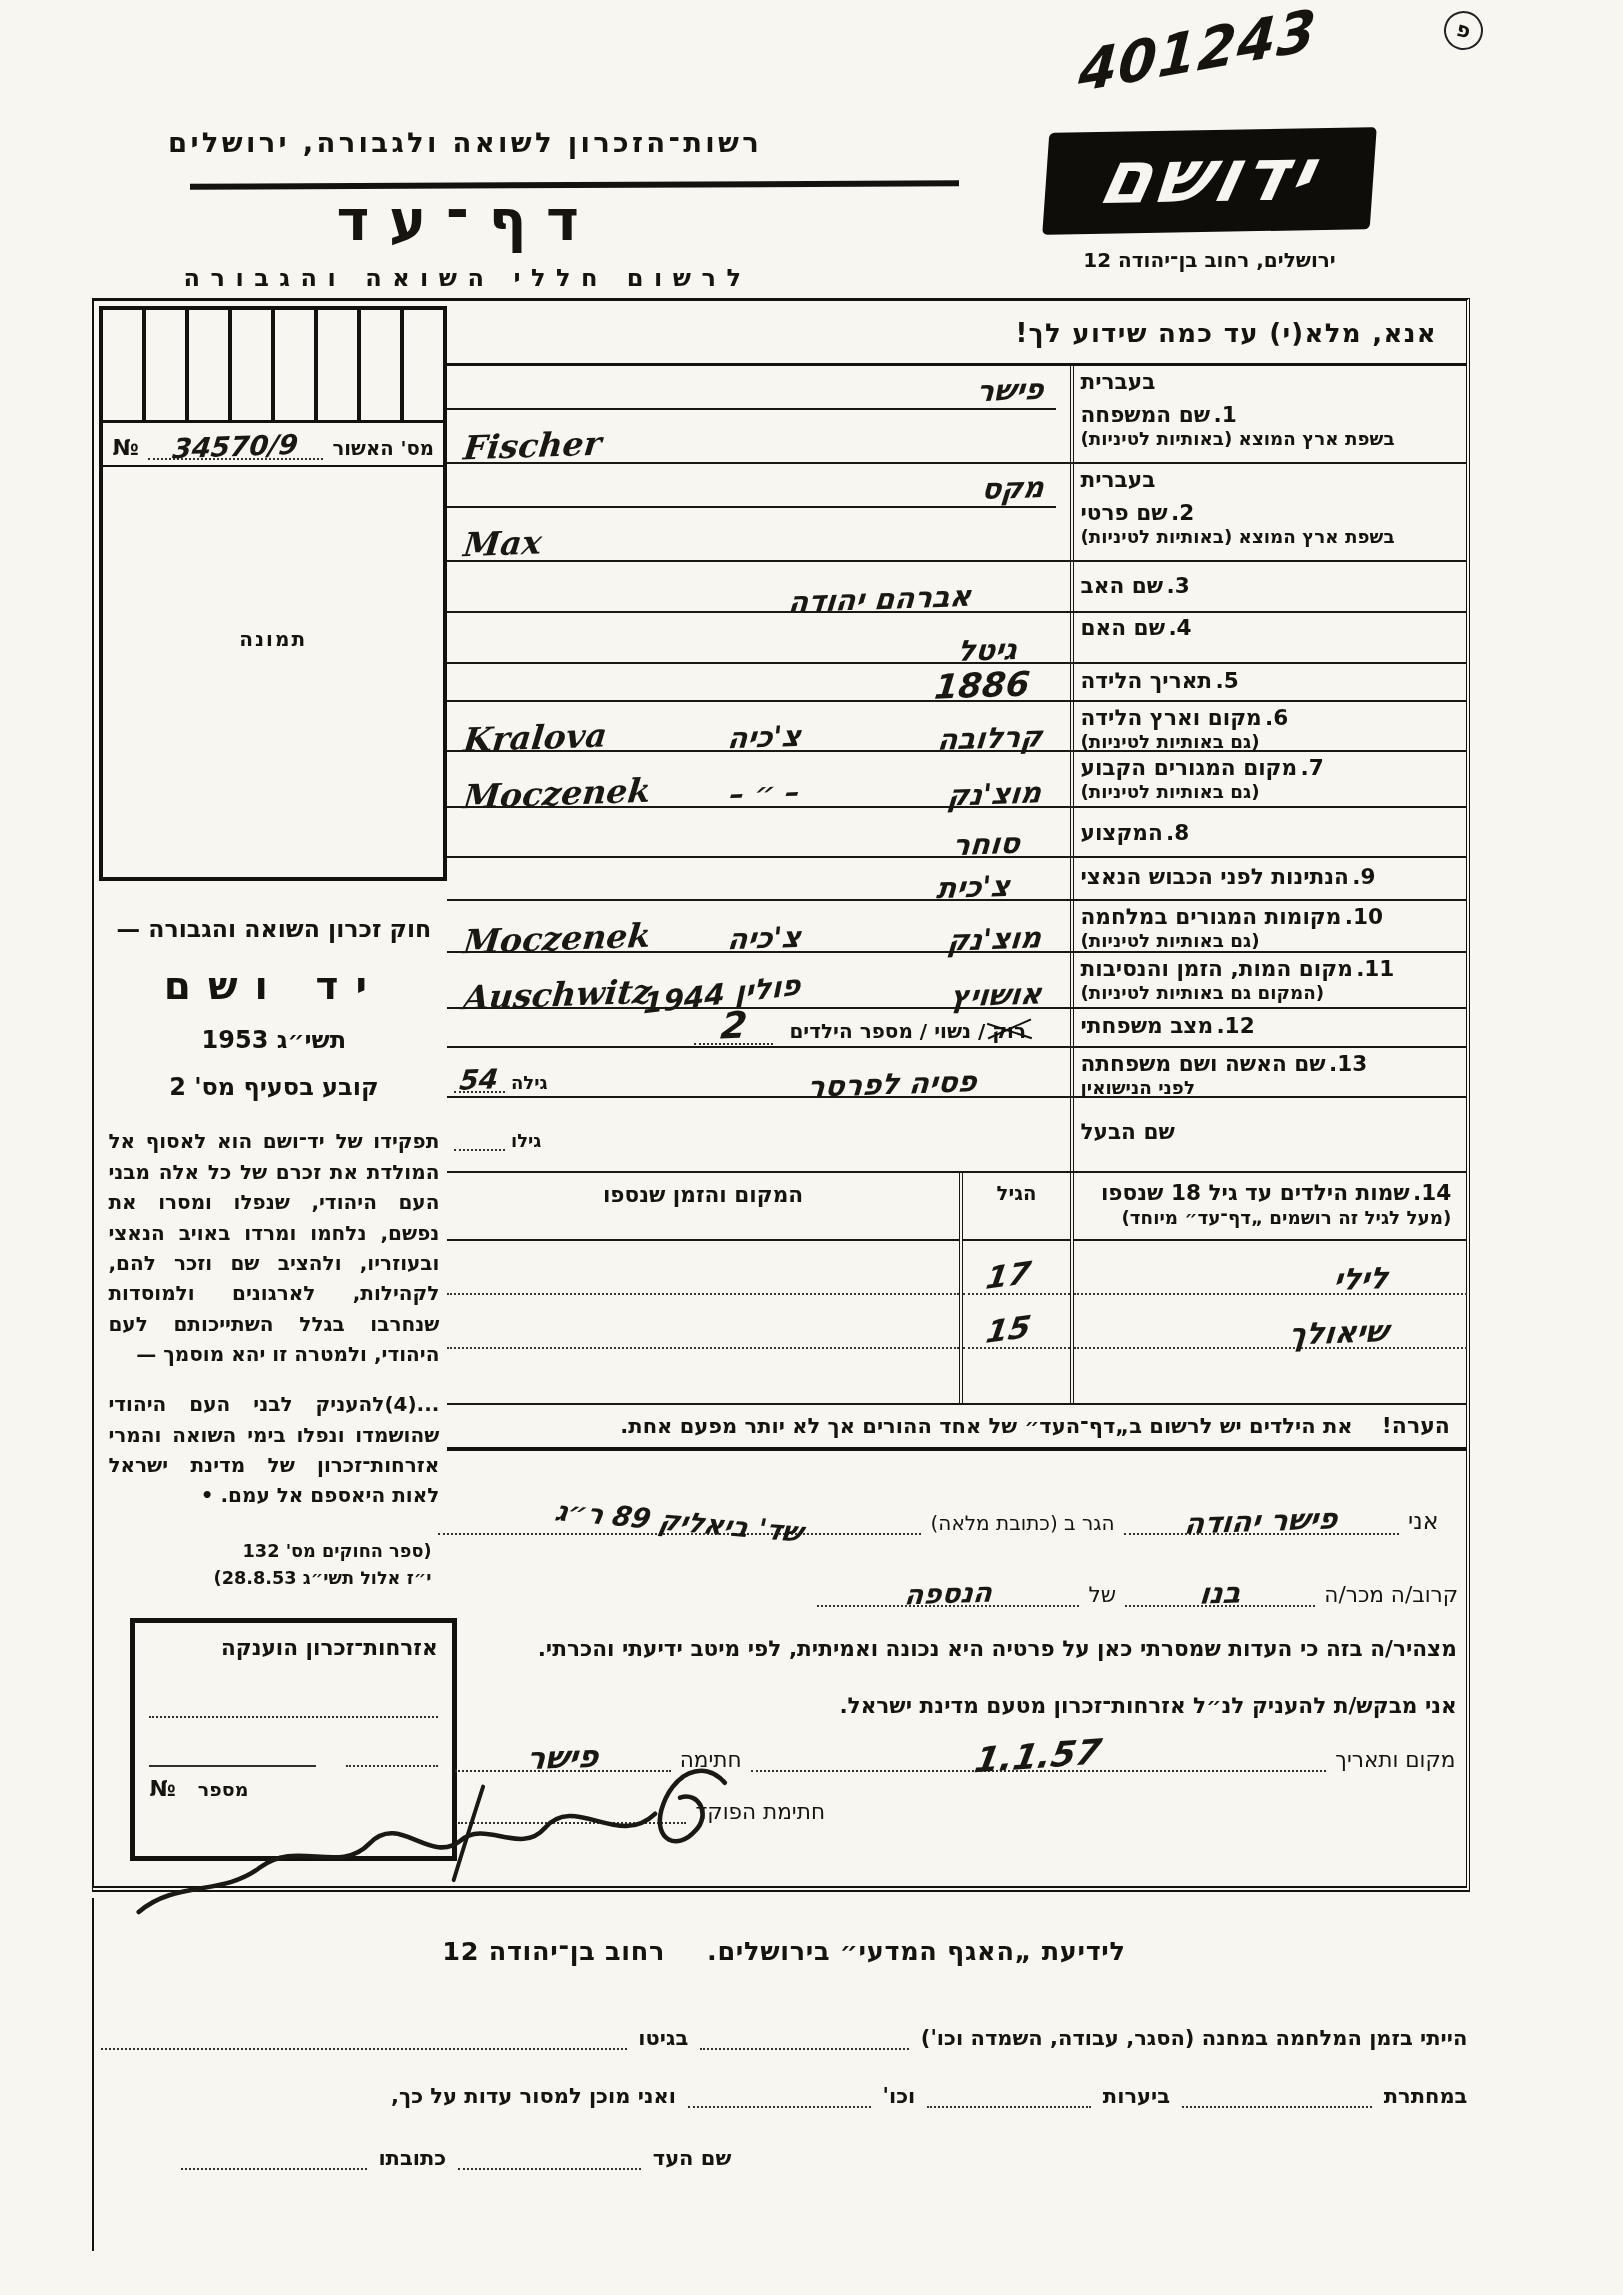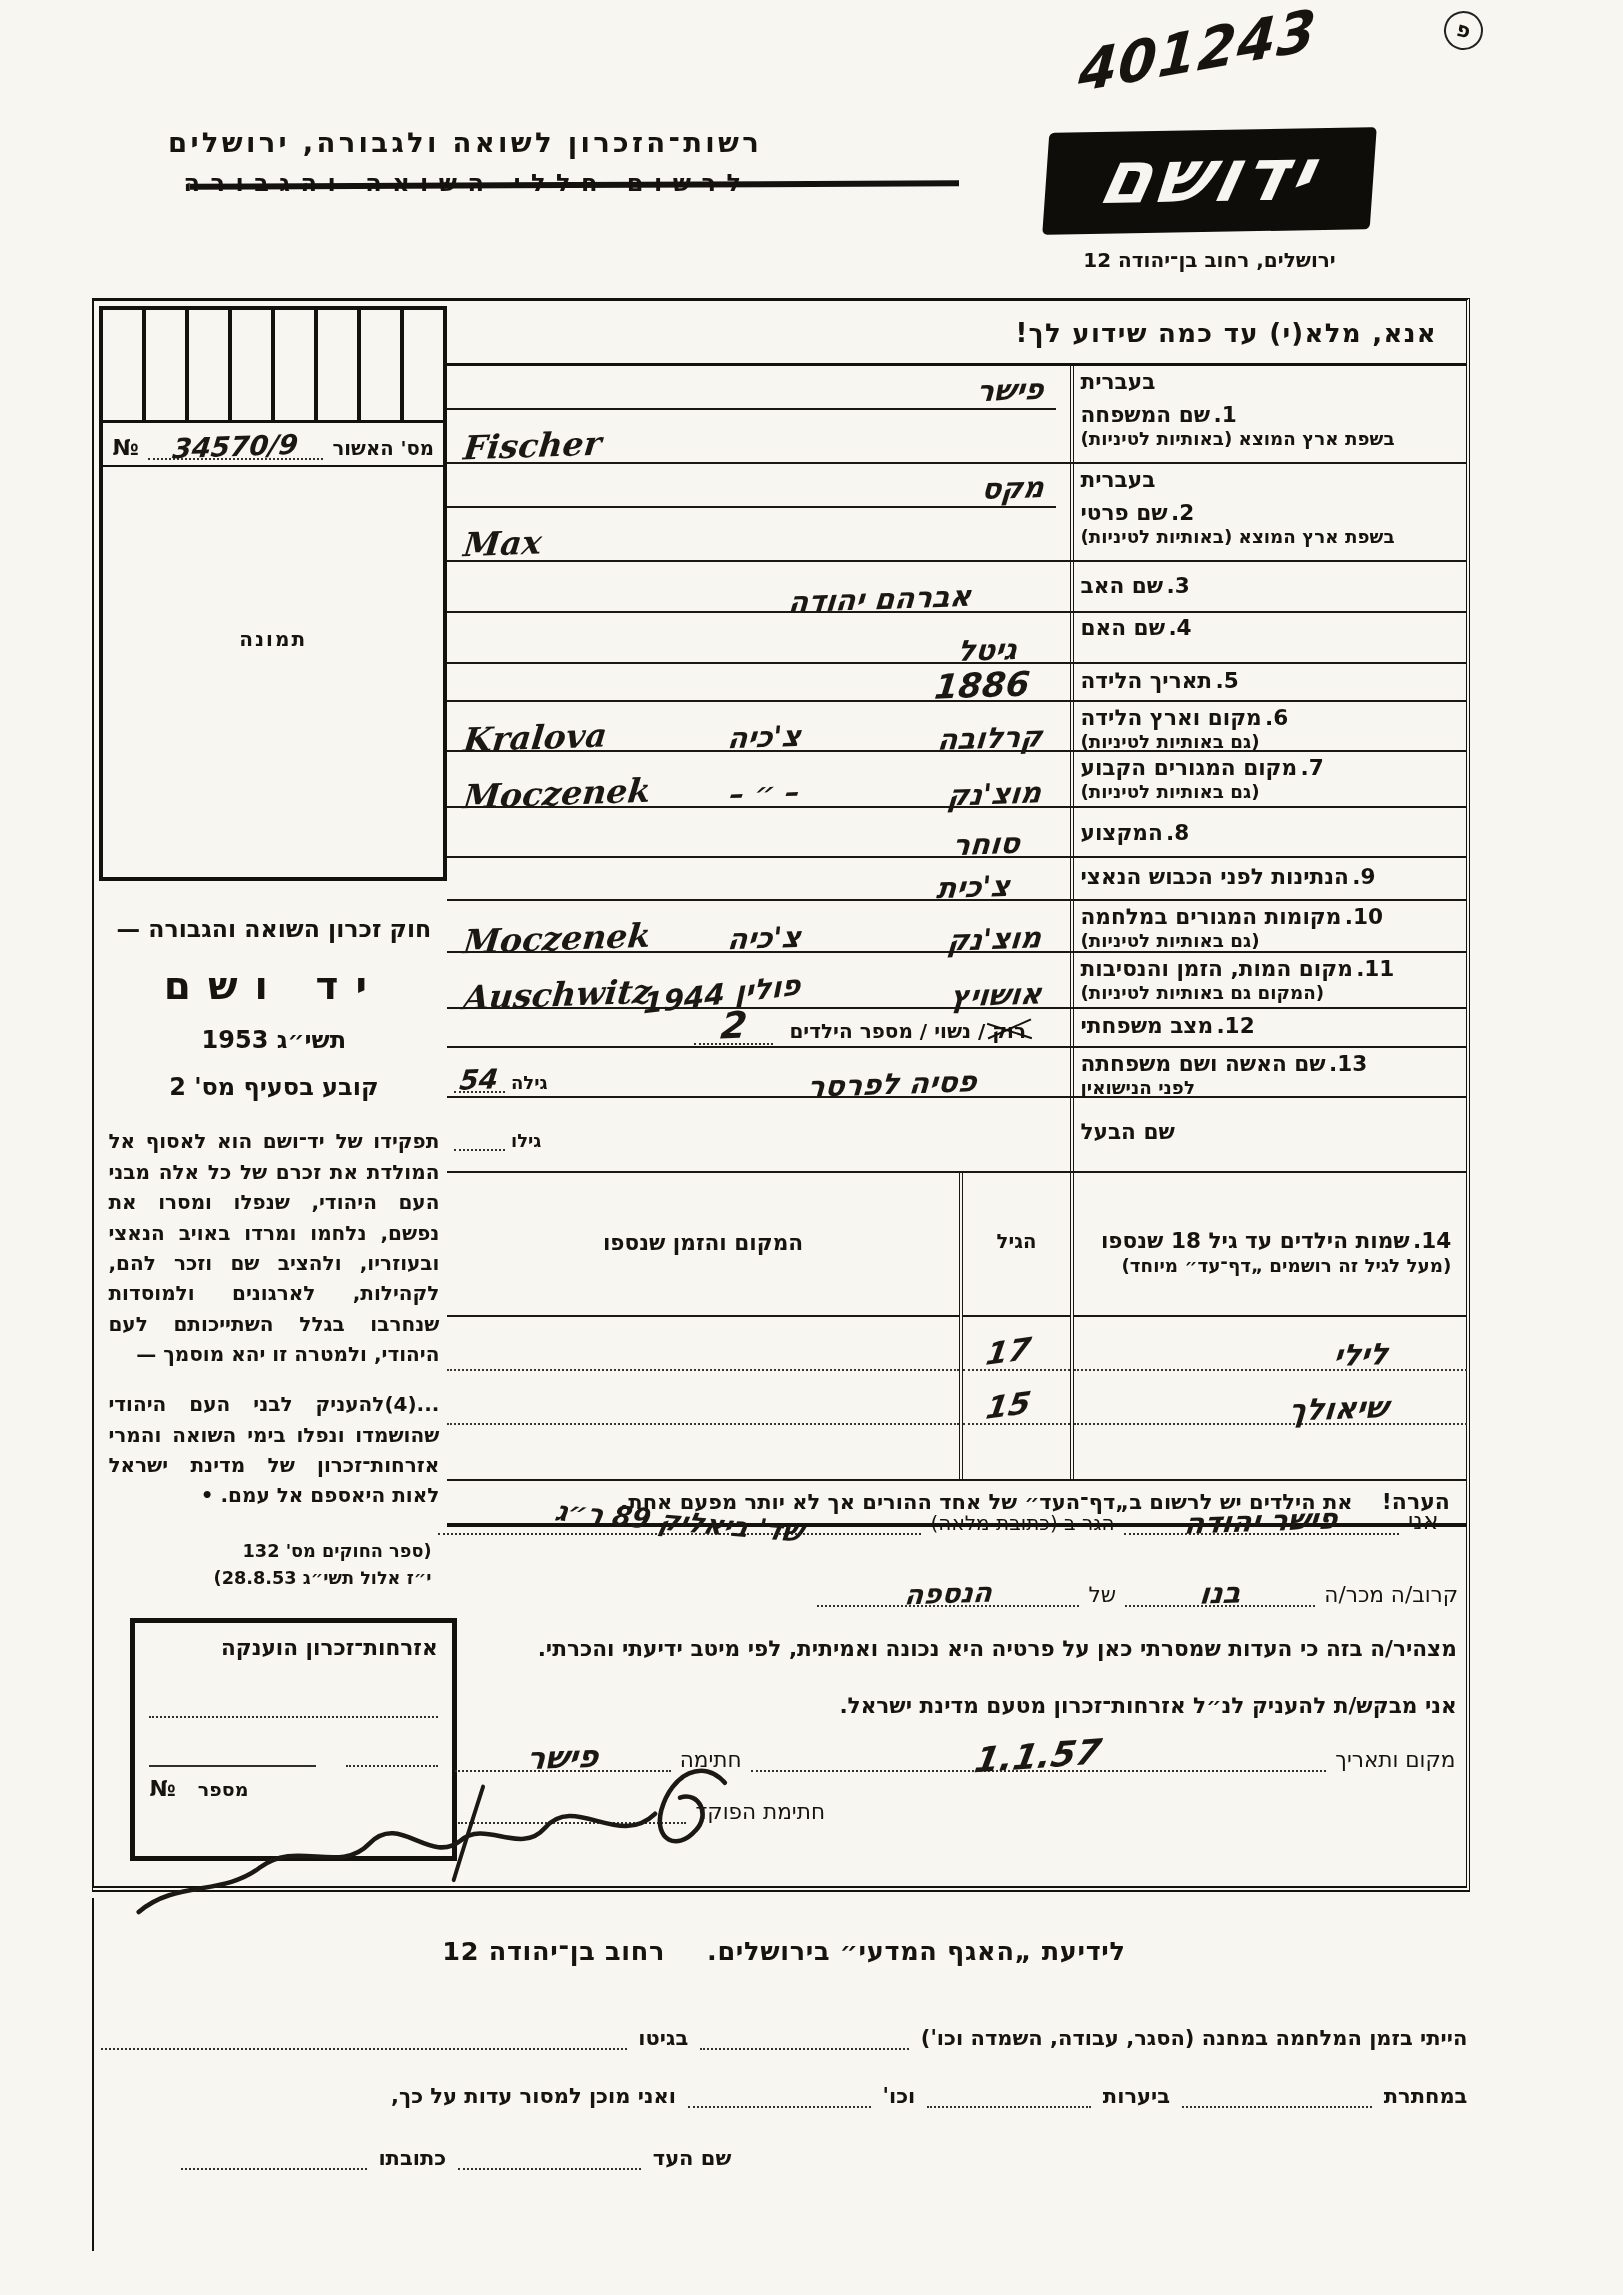--- a/index.html
+++ b/index.html
@@ -87,21 +87,21 @@
   .age-cluster{position:absolute;left:6.5px;bottom:2.6px;display:flex;align-items:flex-end;gap:6.5px;}
   .age-label{font-size:18px;font-weight:bold;}
   .age-dots{display:inline-block;width:51px;text-align:center;border-bottom:2.6px dotted #33302b;}
   .age-dots .hw{font-size:27.5px;margin-bottom:-5.2px;}
   
   .ftable{display:flex;border-bottom:2.6px solid #1b1814;}
   .tcol{box-sizing:border-box;}
   .col-names{width:397px;border-left:4.6px double #1b1814;}
   .col-age{width:111px;border-left:4.6px double #1b1814;}
   .col-place{flex:1;}
-  .thead{height:96px;box-sizing:border-box;border-bottom:2.6px solid #1b1814;padding:6.5px 15.7px 0 3.9px;text-align:right;margin-top:48px;}
+  .thead{height:68px;box-sizing:border-box;border-bottom:2.6px solid #1b1814;padding:6.5px 15.7px 0 3.9px;text-align:right;}
   .thead.center{text-align:center;padding:9.2px 2.6px 0;}
   .tcell{height:54px;box-sizing:border-box;border-bottom:2.6px dotted #3a352e;position:relative;}
   .tcell.last{border-bottom:none;}
   .tname{position:absolute;right:79px;bottom:-2.6px;font-size:30px;}
   .tage{position:absolute;left:23.6px;bottom:0;font-size:31px;transform:skewX(-16deg) rotate(-8deg);}
   
   .note{border-bottom:4.6px solid #14120f;padding:7.9px 17px 9.2px;font-size:21px;font-weight:bold;}
   .note .note-label{margin-left:22px;font-size:22px;}
   
   .decl-label{font-size:21.6px;font-weight:normal;white-space:nowrap;}
@@ -128,20 +128,21 @@
 </head>
 <body>
 
 <div class="page">
 
   <div class="corner-number">401243</div>
   <div class="corner-mark">פ</div>
 
   <div class="header-block">
     <div class="authority">רשות־הזכרון לשואה ולגבורה, ירושלים</div>
+    <div class="form-title">דף־עד</div>
     <div class="form-subtitle">לרשום חללי השואה והגבורה</div>
   </div>
   <div class="header-rule"></div>
 
   <div class="logo-block">
     <div class="logo-box"><span>ידושם</span></div>
     <div class="logo-address">ירושלים, רחוב בן־יהודה 12</div>
   </div>
 
   <div class="main-form">

